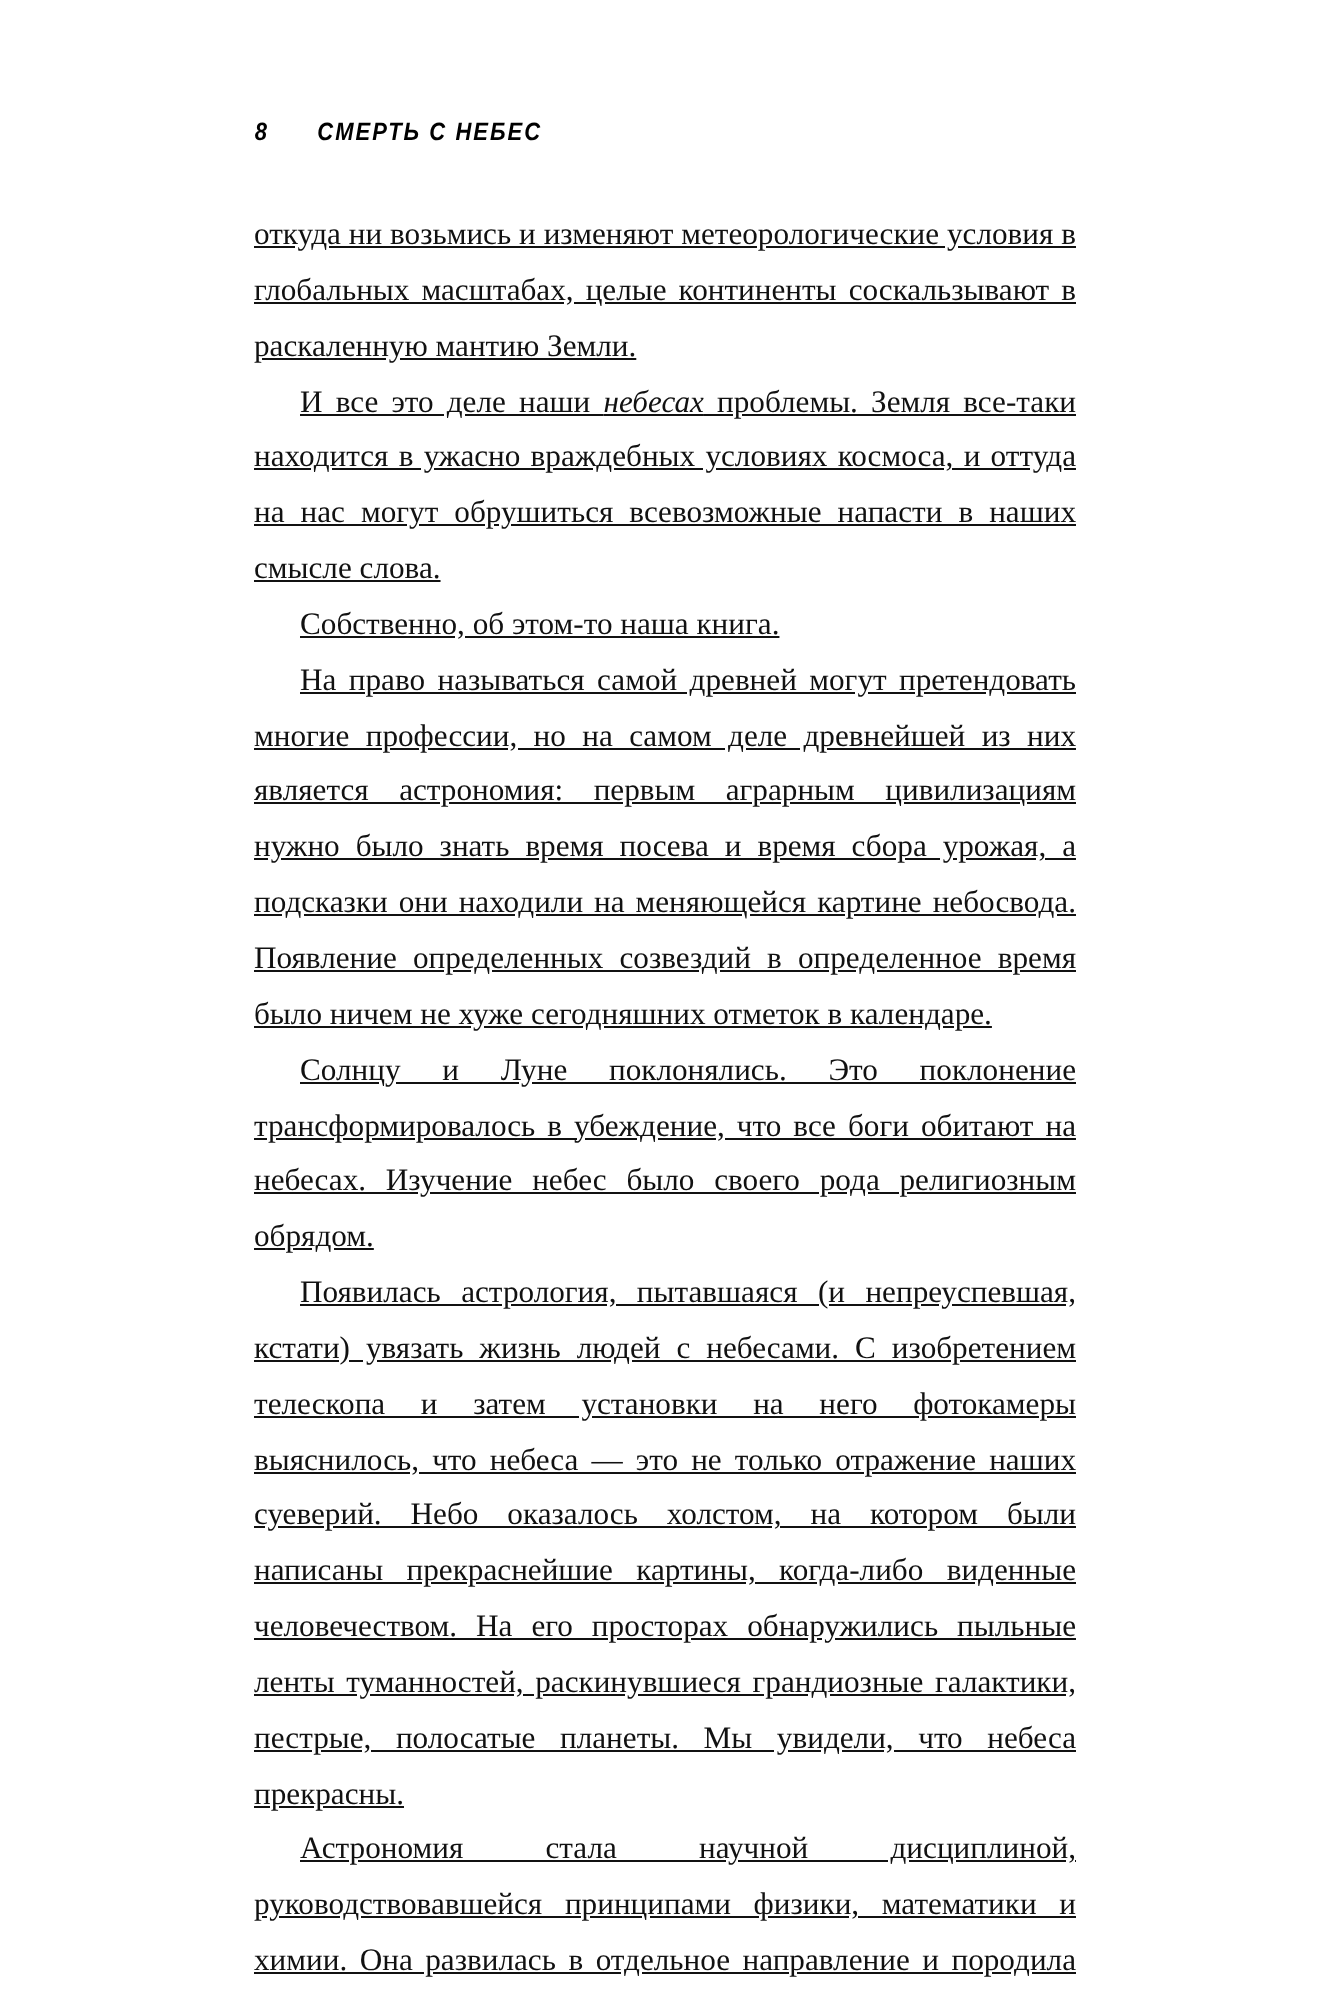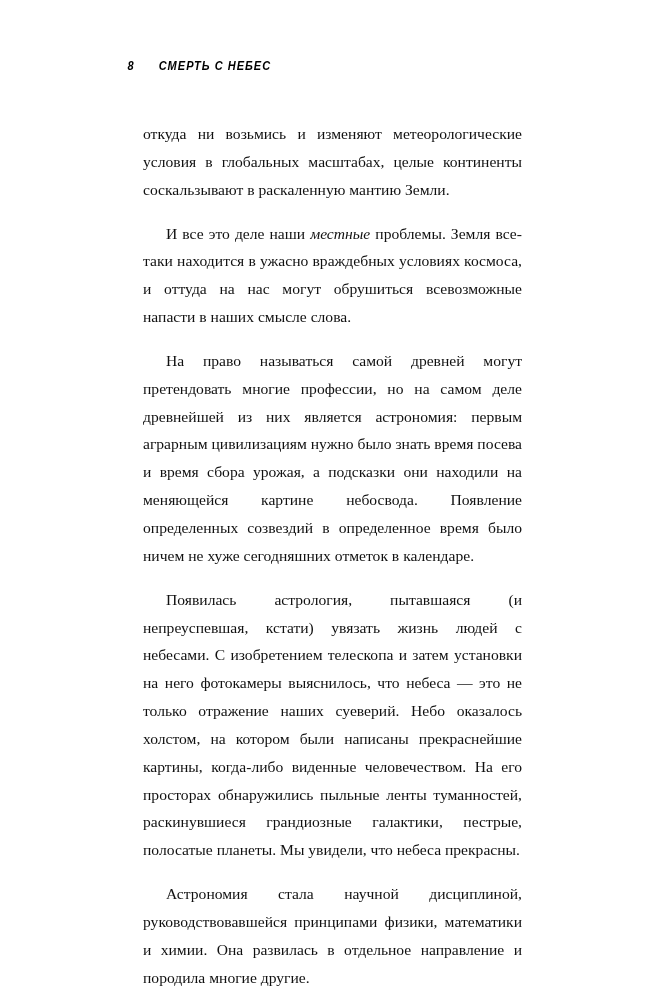--- a/index.html
+++ b/index.html
@@ -55,29 +55,30 @@
 
   
   .column {
     position: absolute;
     left: 127px;
     top: 104px;
     width: 411px;
   }
 
   p.para {
-    margin: 16px;
+    margin: 0;
     font-size: 15.6px;
     line-height: 27.85px;
     text-align: justify;
     text-justify: inter-word;
     text-indent: 23px;
     hyphens: manual;
     -webkit-hyphens: manual;
     word-spacing: 0px;
+    text-decoration: underline;
   }
   p.para.cont {
     text-indent: 0;
   }
   
 
   em.ital {
     font-style: italic;
   }
 </style>
@@ -88,24 +89,26 @@
 
   <div class="running-head">
     <span class="folio">8</span>
     <span class="head-title">СМЕРТЬ С НЕБЕС</span>
   </div>
 
   <div class="column">
 
     <p class="para cont"><span>откуда ни возьмись и изменяют метеорологические условия в глобальных масштабах, целые континенты соскальзывают в раскаленную мантию Земли.</span></p>
 
-    <p class="para"><span>И все это деле наши </span><em class="ital">местные</em><span> проблемы. Земля все-таки находится в ужасно враждебных условиях космоса, и оттуда на нас могут обрушиться всевозможные напасти в наших смысле слова.</span></p>
+    <p class="para"><span>И все это деле наши </span><em class="ital">небесах</em><span> проблемы. Земля все-таки находится в ужасно враждебных условиях космоса, и оттуда на нас могут обрушиться всевозможные напасти в наших смысле слова.</span></p>
 
+    <p class="para"><span>Собственно, об этом-то наша книга.</span></p>
 
     <p class="para"><span>На право называться самой древней могут претендовать многие профессии, но на самом деле древнейшей из них является астрономия: первым аграрным цивилизациям нужно было знать время посева и время сбора урожая, а подсказки они находили на меняющейся картине небосвода. Появление определенных созвездий в определенное время было ничем не хуже сегодняшних отметок в календаре.</span></p>
 
+    <p class="para"><span>Солнцу и Луне поклонялись. Это поклонение трансформировалось в убеждение, что все боги обитают на небесах. Изучение небес было своего рода религиозным обрядом.</span></p>
 
     <p class="para"><span>Появилась астрология, пытавшаяся (и непреуспевшая, кстати) увязать жизнь людей с небесами. С изобретением телескопа и затем установки на него фотокамеры выяснилось, что небеса — это не только отражение наших суеверий. Небо оказалось холстом, на котором были написаны прекраснейшие картины, когда-либо виденные человечеством. На его просторах обнаружились пыльные ленты туманностей, раскинувшиеся грандиозные галактики, пестрые, полосатые планеты. Мы увидели, что небеса прекрасны.</span></p>
 
     <p class="para"><span>Астрономия стала научной дисциплиной, руководствовавшейся принципами физики, математики и химии. Она развилась в отдельное направление и породила многие другие.</span></p>
 
   </div>
 </div>
 
 </body></html>

